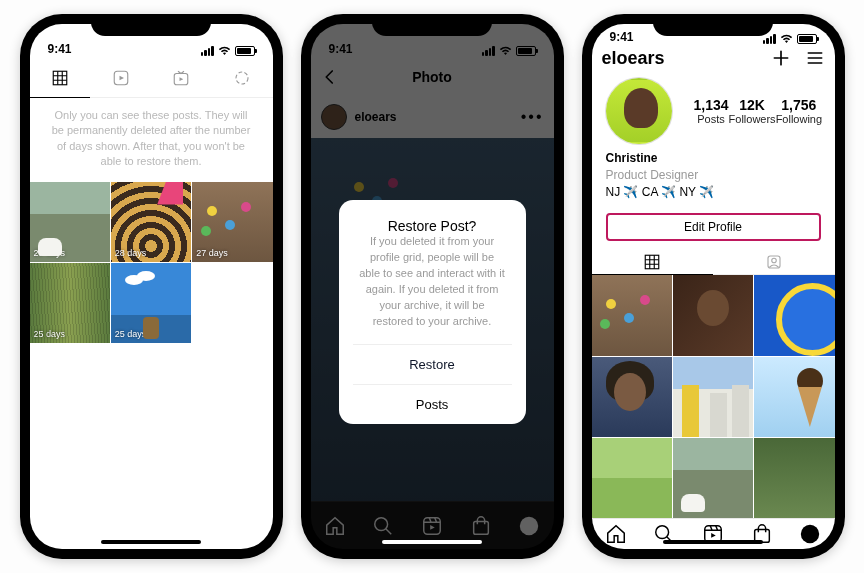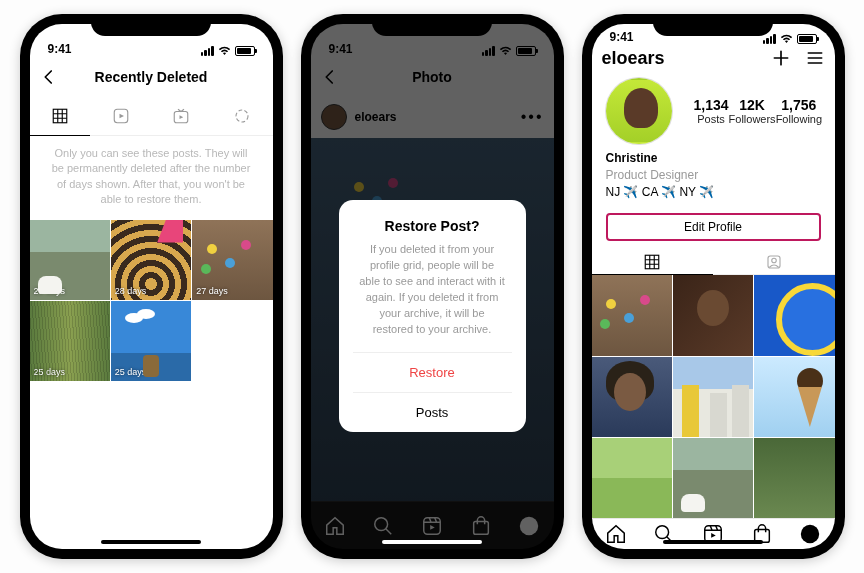--- a/index.html
+++ b/index.html
@@ -68,24 +68,24 @@
   
   .dimmed { filter: brightness(0.38); }
   .dark-content { flex:1; display:flex; flex-direction:column; }
   .user-row { display:flex; align-items:center; gap:8px; padding:8px 10px; }
   .avatar-sm { width:26px; height:26px; border-radius:50%; background:#7a5a42; border:1px solid #333;}
   .user-row .uname { font-size:12px; font-weight:600; }
   .dots { margin-left:auto; letter-spacing:2px; }
   .big-photo { flex:1; background: linear-gradient(#44617a,#2d4052); }
 
   .sheet { position:absolute; top:176px; left:28px; right:28px; background:#fff; border-radius:14px; display:flex; flex-direction:column; align-items:center; padding:18px 14px 0; z-index:50; }
-  .sheet-title { font-size:14px; font-weight:700; margin-bottom:8px; }
+  .sheet-title { font-size:14px; font-weight:400; }
   .sheet-body { font-size:11px; color:#9a9a9a; text-align:center; line-height:1.45; margin-bottom:14px; padding:0 6px;}
   .sheet-opt { width:100%; text-align:center; padding:12px 0; font-size:13px; border-top:0.5px solid #eee; }
-  .sheet-opt.danger { color:#ef4444; font-weight:500; }
+  .sheet-opt.danger { color:#0f172a; font-weight:500; }
 
   .bottom-nav { height:48px; display:flex; justify-content:space-around; align-items:center; border-top:0.5px solid #e8e8e8; }
   .bottom-nav.dark { background:#181818; border-top-color:#2a2a2a; }
 
   
   .profile-top { display:flex; align-items:center; padding:8px 14px 4px; gap:22px; }
   .avatar-lg { width:66px; height:66px; border-radius:50%; background:linear-gradient(#c4e838,#a4d028); position:relative; flex-shrink:0; border:2px solid transparent; box-shadow:0 0 0 1px #ddd;}
   .avatar-lg::after{content:'';position:absolute;top:8px;left:16px;width:34px;height:40px;background:#5a3a28;border-radius:50% 50% 40% 40%;}
   .stats { flex:1; display:flex; justify-content:space-around; text-align:center; }
   .stat-val { font-size:14px; font-weight:600; }
@@ -115,28 +115,20 @@
             <span></span>
             <span></span>
           </div>
         <svg class="wifi" viewBox="0 0 16 12">
             <path d="M8 11 L6 8.6 Q8 7 10 8.6 Z M3.5 6.2 Q8 2.4 12.5 6.2 L11 7.6 Q8 5.2 5 7.6 Z M1 3.6 Q8 -2 15 3.6 L13.6 5 Q8 0.4 2.4 5 Z" fill="#000"></path>
           </svg>
         <div class="battery"></div>
       </div>
     </div>
 
-    <div class="header">
-      <div class="back">
-        <svg width="18" height="18" viewBox="0 0 24 24">
-            <path d="M15 4 L7 12 L15 20" stroke="#000" stroke-width="2.2" fill="none" stroke-linecap="round" stroke-linejoin="round"></path>
-          </svg>
-      </div>
-      <div class="title">Recently Deleted</div>
-    </div>
 
     <div class="tabs">
       <div class="tab active">
         <svg width="18" height="18" viewBox="0 0 24 24">
             <rect x="3" y="3" width="18" height="18" stroke="#000" stroke-width="1.5" fill="none"></rect>
             <path d="M9 3 V21 M15 3 V21 M3 9 H21 M3 15 H21" stroke="#000" stroke-width="1.5"></path>
           </svg>
       </div>
       <div class="tab">
         <svg width="18" height="18" viewBox="0 0 24 24">

